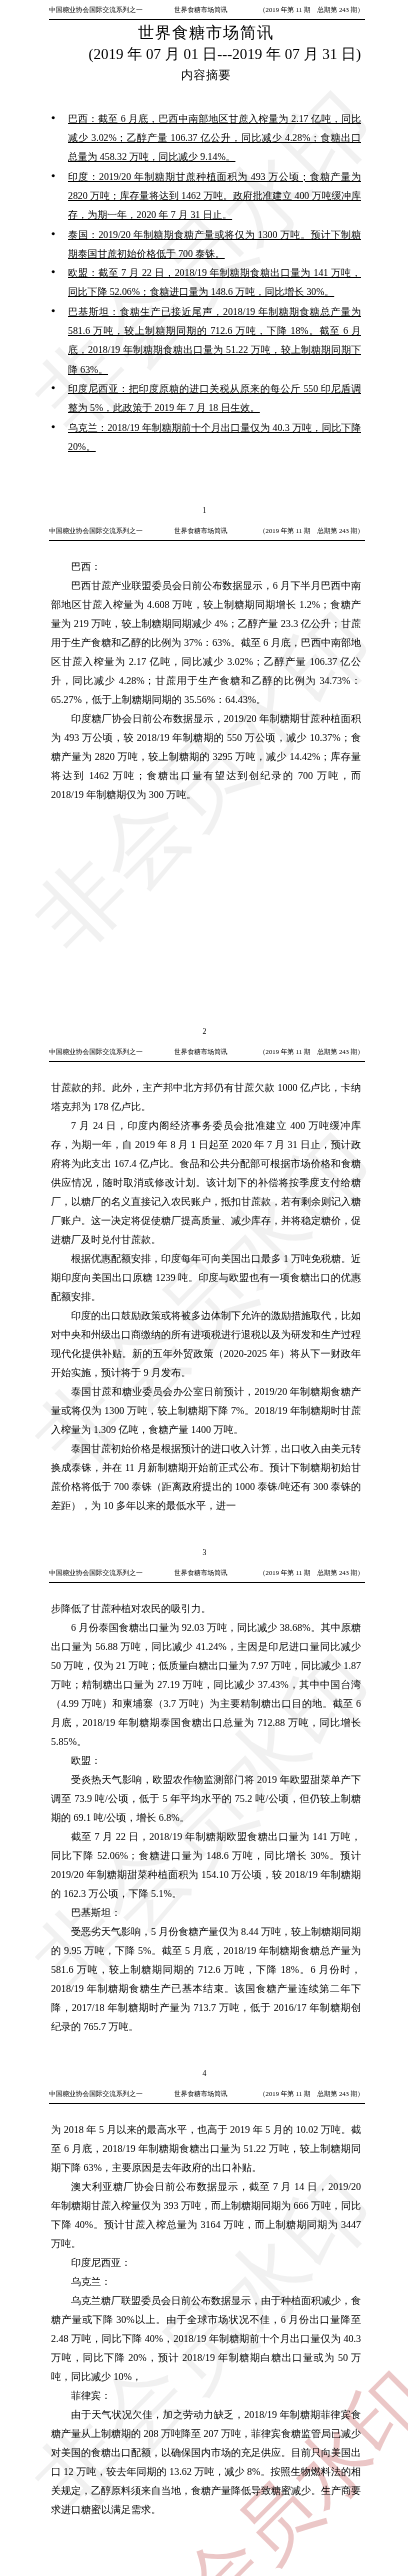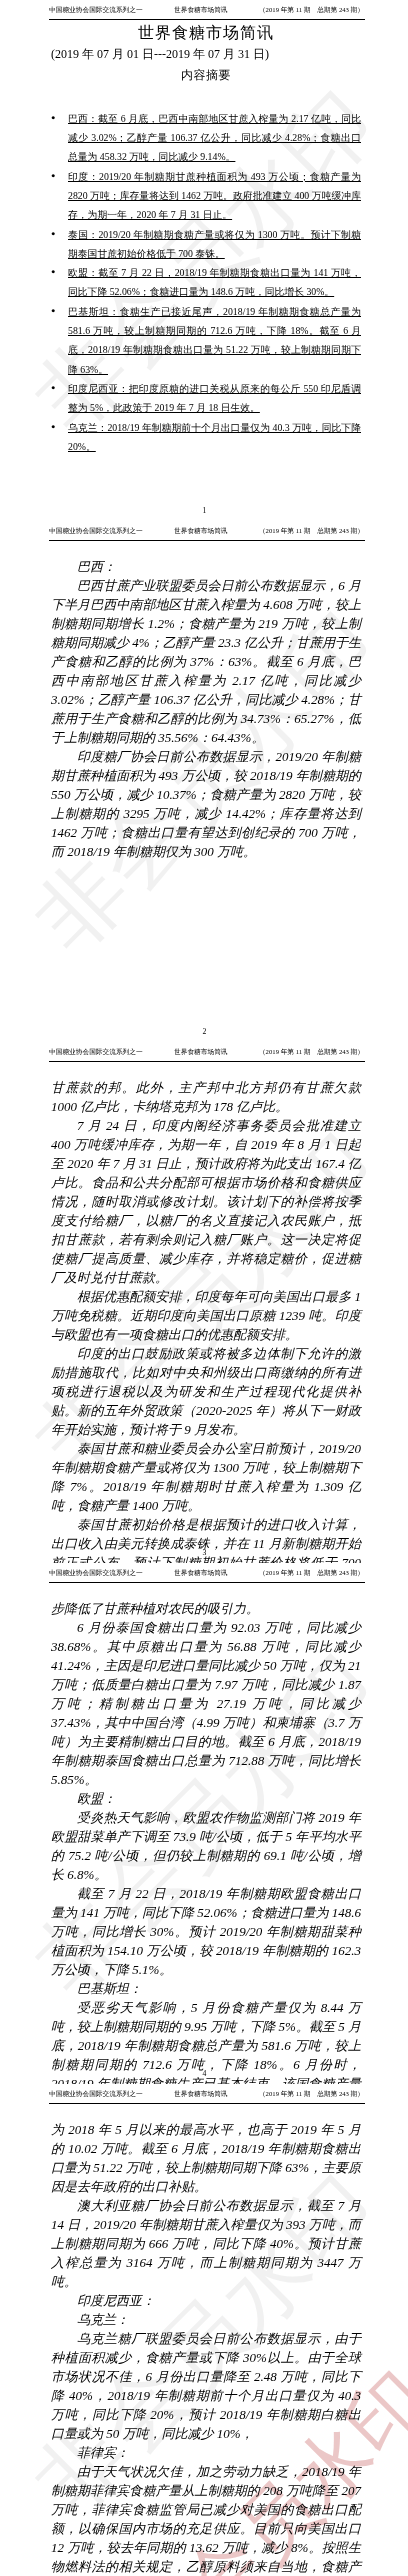--- a/index.html
+++ b/index.html
@@ -2,24 +2,24 @@
 <html style="font-size:8.2px"><head>
 <meta charset="utf-8">
 <style>
   html,body{margin:0;padding:0;background:#ffffff;}
   body{width:409px;font-family:"Liberation Serif","DejaVu Serif",serif;color:#000;}
   .page{position:relative;width:409px;height:521px;background:#fff;overflow:hidden;}
   .page-header{position:absolute;top:6.2px;left:49px;width:315px;display:flex;justify-content:space-between;align-items:baseline;font-size:6.7px;white-space:nowrap;}
   .header-rule{position:absolute;top:19px;left:49px;width:316px;height:1px;background:#000;}
   .watermark{position:absolute;top:50%;left:50%;transform:translate(-50%,-50%) rotate(-45deg);font-size:87px;color:#000;opacity:0.05;white-space:nowrap;pointer-events:none;z-index:0;font-family:"Liberation Sans","DejaVu Sans",sans-serif;}
   .watermark.red{top:auto;left:auto;right:-62px;bottom:31px;transform:rotate(-45deg);color:#c04a4a;opacity:0.30;font-size:77px;}
-  .content{position:absolute;left:51px;width:310px;top:36px;font-size:13px;line-height:19px;text-align:justify;z-index:1;font-style:italic;}
+  .content{position:absolute;left:51px;width:310px;top:36px;font-size:10px;line-height:19px;text-align:justify;z-index:1;}
   .cover{position:absolute;left:51px;width:310px;top:23px;z-index:1;}
   .doc-title{text-align:center;font-size:16px;line-height:20.6px;letter-spacing:1px;}
-  .date-range{text-align:left;font-size:12px;line-height:13.4px;margin-top:4.1px;}
+  .date-range{text-align:right;font-size:15px;line-height:13.4px;margin-top:4.1px;}
   .summary-heading{text-align:center;font-size:12px;line-height:18.5px;margin-top:5.2px;letter-spacing:0.5px;}
   .bullets{margin-top:24px;font-size:9.8px;line-height:19.3px;text-align:justify;}
   .bullet{display:flex;}
   .bullet .dot{flex:0 0 17px;font-size:7.2px;}
   .bullet .btext{flex:1;text-decoration:underline;}
   .section{text-indent:2em;}
   .para{text-indent:2em;}
   .cont{text-indent:0;}
   .page-num{position:absolute;bottom:6.2px;left:0;width:100%;text-align:center;font-size:7.7px;z-index:1;}
 </style>

